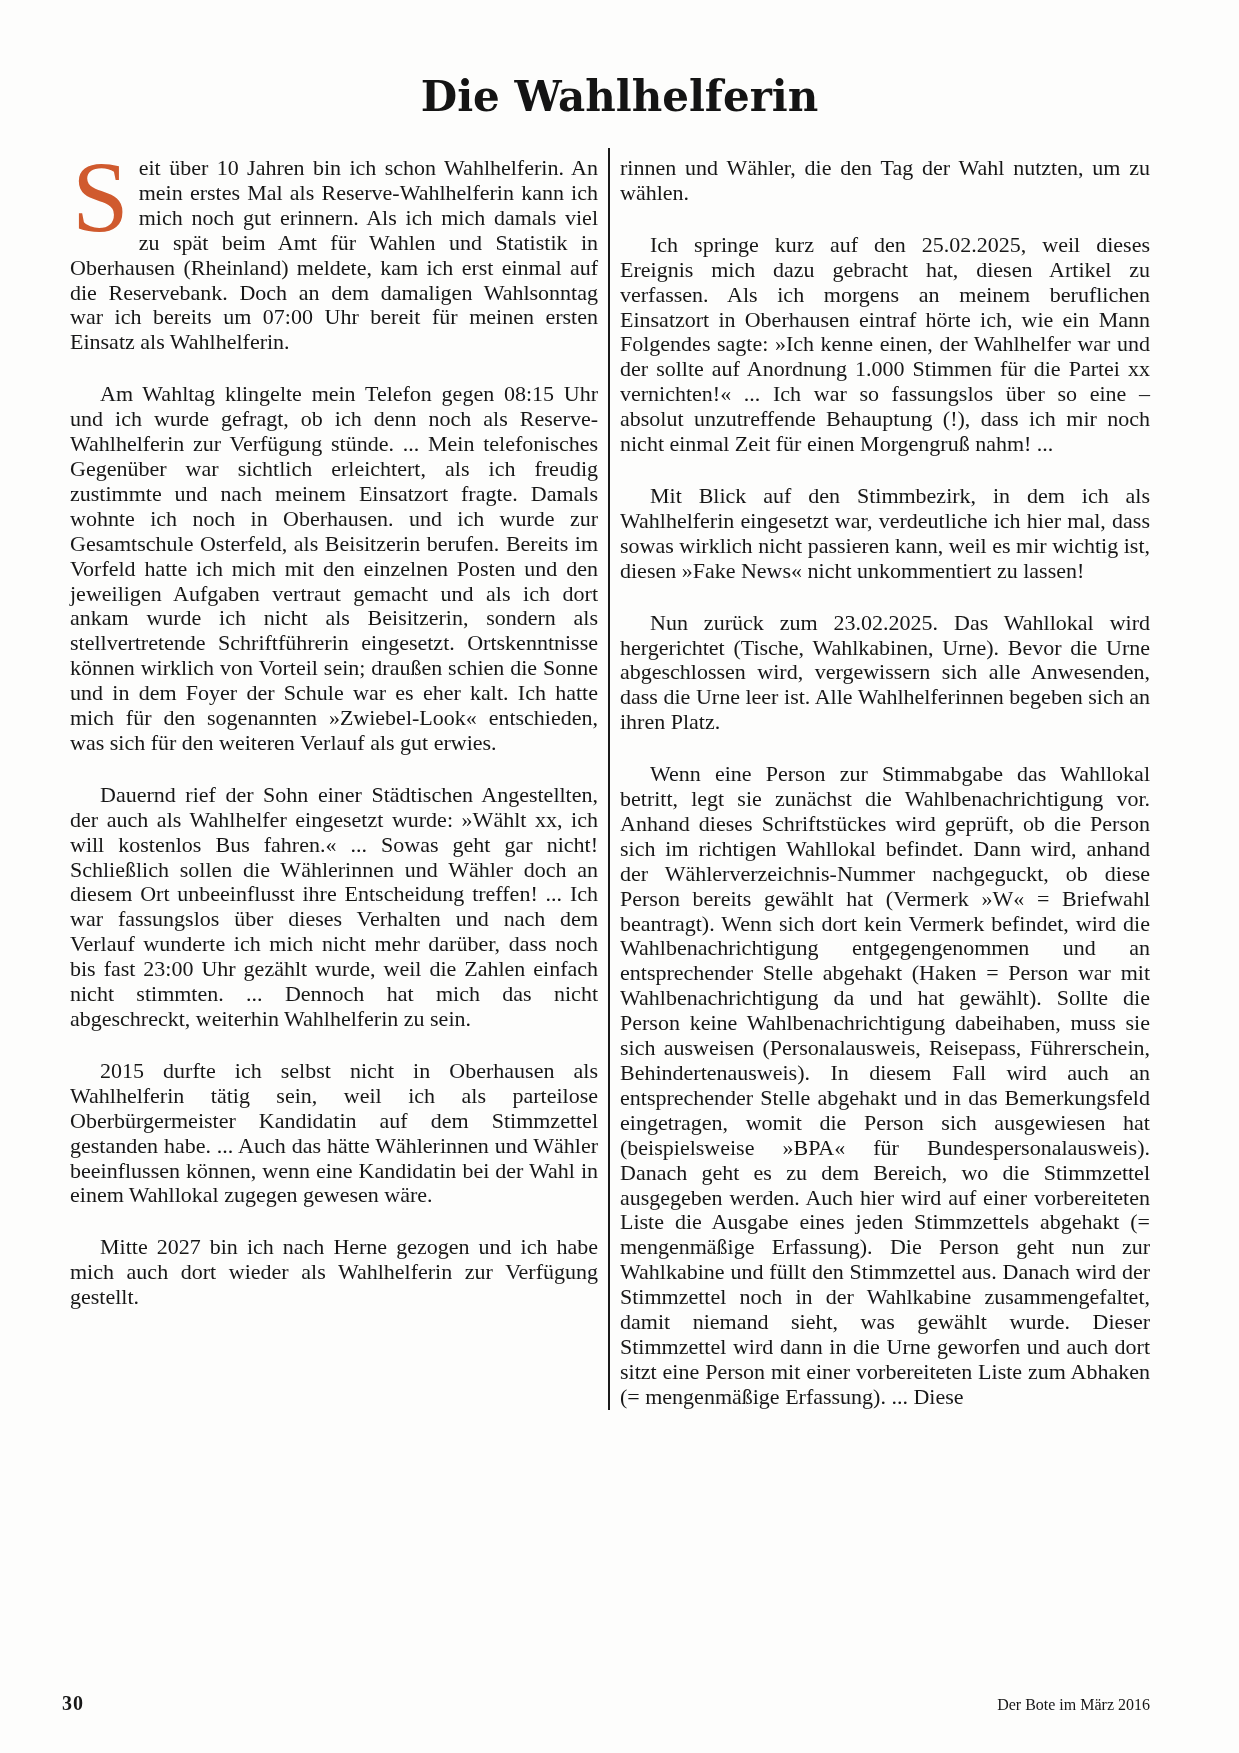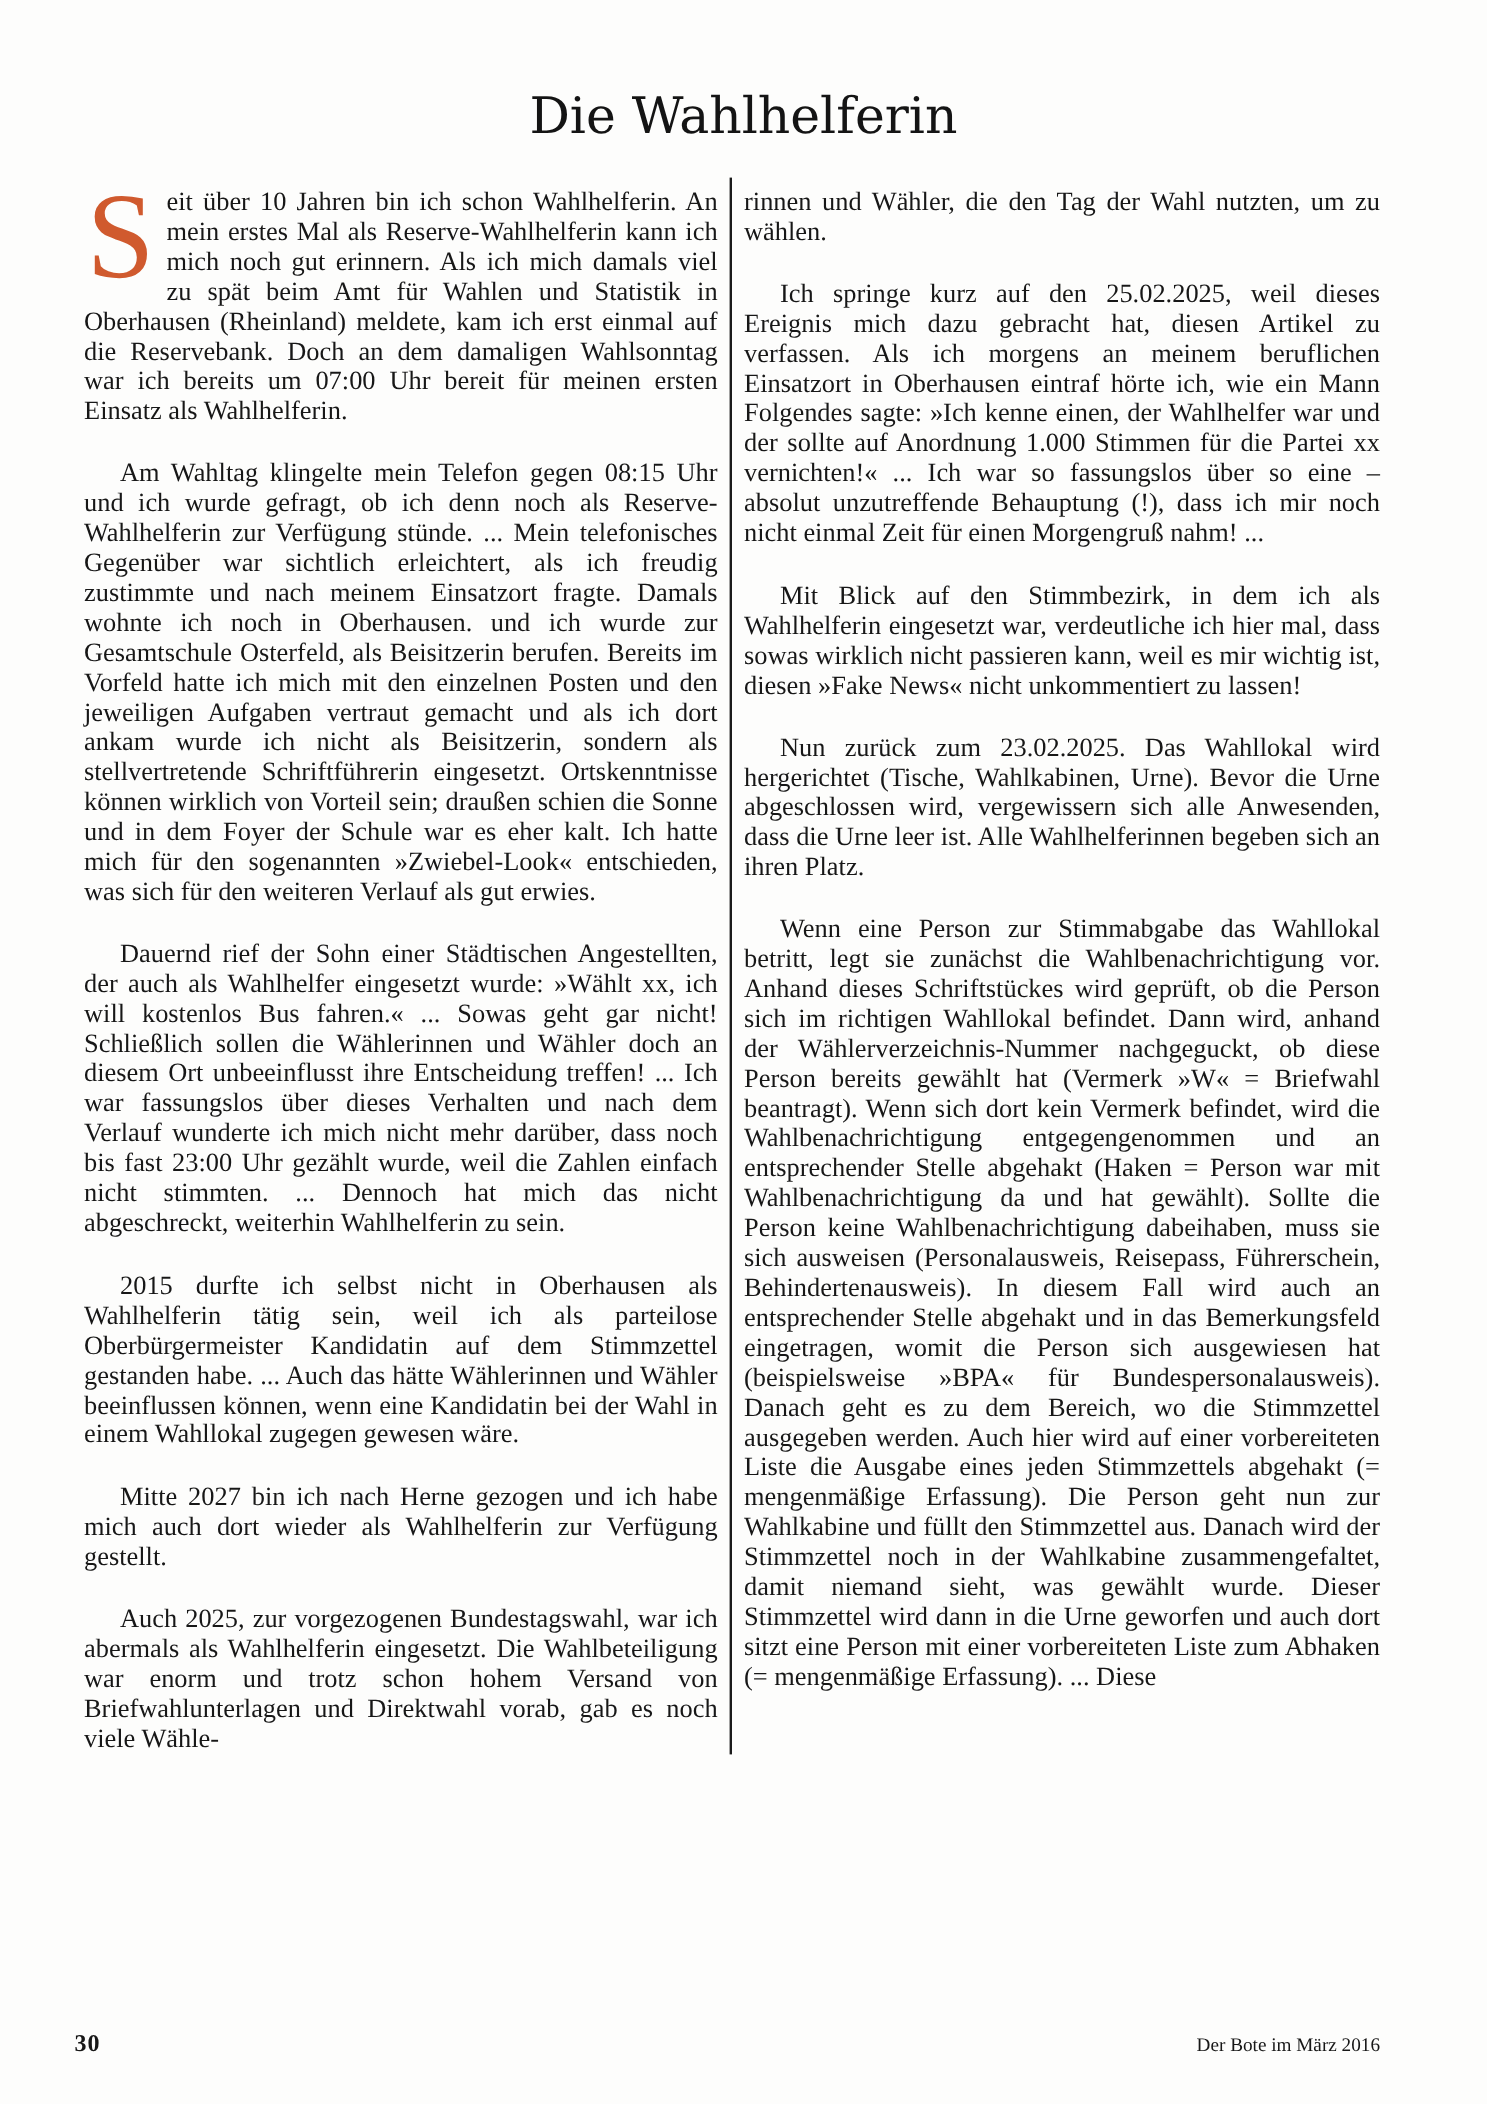--- a/index.html
+++ b/index.html
@@ -10,21 +10,21 @@
     font-family:"Liberation Serif", serif;
     position:relative;
     overflow:hidden;
   }
   .page{position:absolute;inset:0;}
   .title{
     margin:0;
     padding-top:74px;
     text-align:center;
     font-family:"DejaVu Serif", serif;
-    font-weight:normal;
+    font-weight:bold;
     font-size:42px;
     line-height:46px;
     letter-spacing:0px;
     color:#141414;
   }
   .columns{
     display:flex;
     margin:36px 89px 0 70px;
   }
   .col{
@@ -73,21 +73,20 @@
 
   <h1 class="title">Die Wahlhelferin</h1>
 
   <div class="columns">
     <div class="col col-left">
         <p><span class="dropcap" style="color: rgb(208, 90, 46);">S</span><span>eit über 10 Jahren bin ich schon Wahlhelferin. An mein erstes Mal als Reserve-Wahlhelferin kann ich mich noch gut erinnern. Als ich mich damals viel zu spät beim Amt für Wahlen und Statistik in Oberhausen (Rheinland) meldete, kam ich erst einmal auf die Reservebank. Doch an dem damaligen Wahlsonntag war ich bereits um 07:00 Uhr bereit für meinen ersten Einsatz als Wahlhelferin.</span></p>
         <p class="indent">Am Wahltag klingelte mein Telefon gegen 08:15 Uhr und ich wurde gefragt, ob ich denn noch als Reserve-Wahlhelferin zur Verfügung stünde. ... Mein telefonisches Gegenüber war sichtlich erleichtert, als ich freudig zustimmte und nach meinem Einsatzort fragte. Damals wohnte ich noch in Oberhausen. und ich wurde zur Gesamtschule Osterfeld, als Beisitzerin berufen. Bereits im Vorfeld hatte ich mich mit den einzelnen Posten und den jeweiligen Aufgaben vertraut gemacht und als ich dort ankam wurde ich nicht als Beisitzerin, sondern als stellvertretende Schriftführerin eingesetzt. Ortskenntnisse können wirklich von Vorteil sein; draußen schien die Sonne und in dem Foyer der Schule war es eher kalt. Ich hatte mich für den sogenannten »Zwiebel-Look« entschieden, was sich für den weiteren Verlauf als gut erwies.</p>
         <p class="indent">Dauernd rief der Sohn einer Städtischen Angestellten, der auch als Wahlhelfer eingesetzt wurde: »Wählt xx, ich will kostenlos Bus fahren.« ... Sowas geht gar nicht! Schließlich sollen die Wählerinnen und Wähler doch an diesem Ort unbeeinflusst ihre Entscheidung treffen! ... Ich war fassungslos über dieses Verhalten und nach dem Verlauf wunderte ich mich nicht mehr darüber, dass noch bis fast 23:00 Uhr gezählt wurde, weil die Zahlen einfach nicht stimmten. ... Dennoch hat mich das nicht abgeschreckt, weiterhin Wahlhelferin zu sein.</p>
         <p class="indent">2015 durfte ich selbst nicht in Oberhausen als Wahlhelferin tätig sein, weil ich als parteilose Oberbürgermeister Kandidatin auf dem Stimmzettel gestanden habe. ... Auch das hätte Wählerinnen und Wähler beeinflussen können, wenn eine Kandidatin bei der Wahl in einem Wahllokal zugegen gewesen wäre.</p>
         <p class="indent">Mitte 2027 bin ich nach Herne gezogen und ich habe mich auch dort wieder als Wahlhelferin zur Verfügung gestellt.</p>
-        <p class="indent">Auch 2025, zur vorgezogenen Bundestagswahl, war ich abermals als Wahlhelferin eingesetzt. Die Wahlbeteiligung war enorm und trotz schon hohem Versand von Briefwahlunterlagen und Direktwahl vorab, gab es noch viele Wähle-</p>
       </div>
     <div class="divider"></div>
     <div class="col col-right">
         <p>rinnen und Wähler, die den Tag der Wahl nutzten, um zu wählen.</p>
         <p class="indent">Ich springe kurz auf den 25.02.2025, weil dieses Ereignis mich dazu gebracht hat, diesen Artikel zu verfassen. Als ich morgens an meinem beruflichen Einsatzort in Oberhausen eintraf hörte ich, wie ein Mann Folgendes sagte: »Ich kenne einen, der Wahlhelfer war und der sollte auf Anordnung 1.000 Stimmen für die Partei xx vernichten!« ... Ich war so fassungslos über so eine – absolut unzutreffende Behauptung (!), dass ich mir noch nicht einmal Zeit für einen Morgengruß nahm! ...</p>
         <p class="indent">Mit Blick auf den Stimmbezirk, in dem ich als Wahlhelferin eingesetzt war, verdeutliche ich hier mal, dass sowas wirklich nicht passieren kann, weil es mir wichtig ist, diesen »Fake News« nicht unkommentiert zu lassen!</p>
         <p class="indent">Nun zurück zum 23.02.2025. Das Wahllokal wird hergerichtet (Tische, Wahlkabinen, Urne). Bevor die Urne abgeschlossen wird, vergewissern sich alle Anwesenden, dass die Urne leer ist. Alle Wahlhelferinnen begeben sich an ihren Platz.</p>
         <p class="indent">Wenn eine Person zur Stimmabgabe das Wahllokal betritt, legt sie zunächst die Wahlbenachrichtigung vor. Anhand dieses Schriftstückes wird geprüft, ob die Person sich im richtigen Wahllokal befindet. Dann wird, anhand der Wählerverzeichnis-Nummer nachgeguckt, ob diese Person bereits gewählt hat (Vermerk »W« = Briefwahl beantragt). Wenn sich dort kein Vermerk befindet, wird die Wahlbenachrichtigung entgegengenommen und an entsprechender Stelle abgehakt (Haken = Person war mit Wahlbenachrichtigung da und hat gewählt). Sollte die Person keine Wahlbenachrichtigung dabeihaben, muss sie sich ausweisen (Personalausweis, Reisepass, Führerschein, Behindertenausweis). In diesem Fall wird auch an entsprechender Stelle abgehakt und in das Bemerkungsfeld eingetragen, womit die Person sich ausgewiesen hat (beispielsweise »BPA« für Bundespersonalausweis). Danach geht es zu dem Bereich, wo die Stimmzettel ausgegeben werden. Auch hier wird auf einer vorbereiteten Liste die Ausgabe eines jeden Stimmzettels abgehakt (= mengenmäßige Erfassung). Die Person geht nun zur Wahlkabine und füllt den Stimmzettel aus. Danach wird der Stimmzettel noch in der Wahlkabine zusammengefaltet, damit niemand sieht, was gewählt wurde. Dieser Stimmzettel wird dann in die Urne geworfen und auch dort sitzt eine Person mit einer vorbereiteten Liste zum Abhaken (= mengenmäßige Erfassung). ... Diese</p>
       </div>
   </div>

